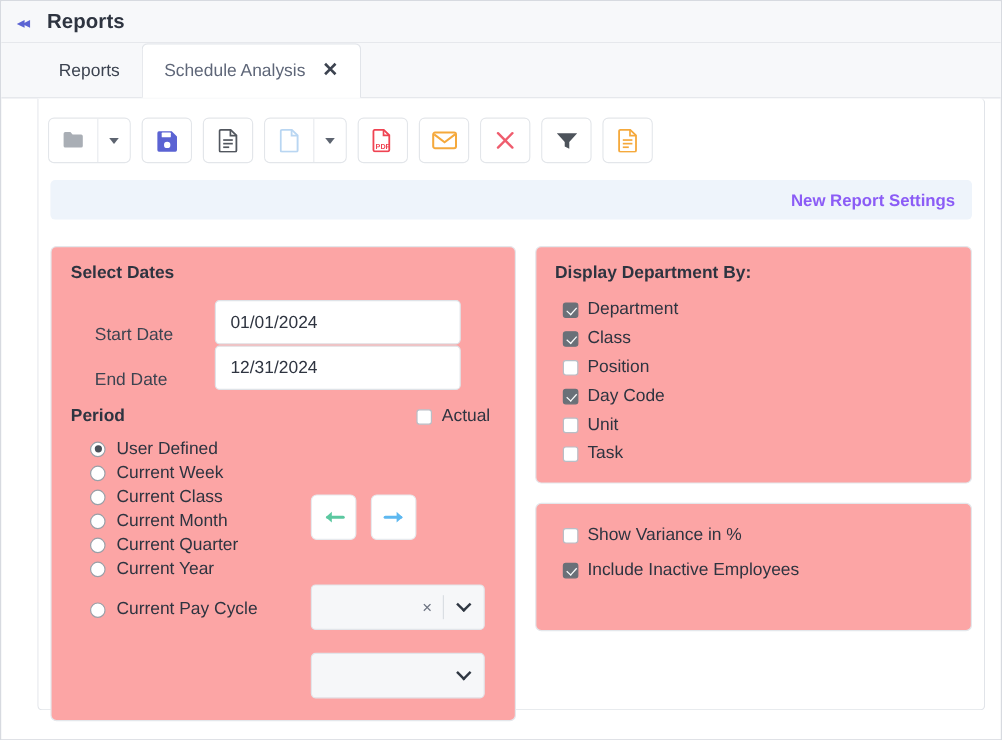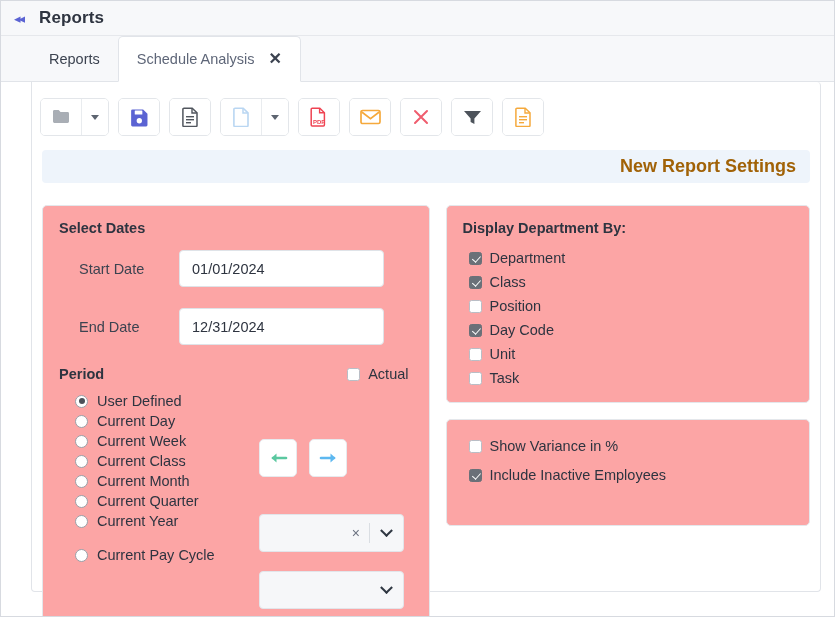--- a/index.html
+++ b/index.html
@@ -124,22 +124,22 @@
   
   .notice-bar {
     margin: 14px 10px 0 10px;
     height: 33px;
     background: #eef4fb;
     border-radius: 4px;
     display: flex; align-items: center; justify-content: flex-end;
     padding-right: 14px;
   }
   .notice-link {
-    color: #a16207;
-    font-size: 18px;
+    color: #8b5cf6;
+    font-size: 14px;
     font-weight: bold;
     cursor: pointer;
   }
 
   
   .panels {
     display: flex;
     padding: 22px 10px 0 10px;
     gap: 16px;
   }
@@ -154,22 +154,22 @@
 
   .panel-title {
     font-size: 14.5px;
     font-weight: bold;
     color: #2e3440;
     margin-bottom: 14px;
   }
 
   
   .date-row {
-    display: flex; align-items: center;
-    margin-bottom: 21px;
+    display: flex; align-items: flex-end;
+    margin-bottom: 1px;
   }
   .date-label {
     width: 120px;
     padding-left: 20px;
     font-size: 14.5px;
     color: #3c4350;
   }
   .date-input {
     width: 205px; height: 37px;
     border: 1px solid #dfe3e8;
@@ -428,24 +428,20 @@
             <span class="cb-box"></span>
             <span class="cb-label">Actual</span>
           </div>
         </div>
 
         <div class="period-body">
           <div class="radio-col">
             <div class="rd-row">
               <span class="rd-circle selected"></span>
               <span class="rd-label">User Defined</span>
-            </div>
-            <div class="rd-row">
-              <span class="rd-circle"></span>
-              <span class="rd-label">Current Day</span>
             </div>
             <div class="rd-row">
               <span class="rd-circle"></span>
               <span class="rd-label">Current Week</span>
             </div>
             <div class="rd-row">
               <span class="rd-circle"></span>
               <span class="rd-label">Current Class</span>
             </div>
             <div class="rd-row">

